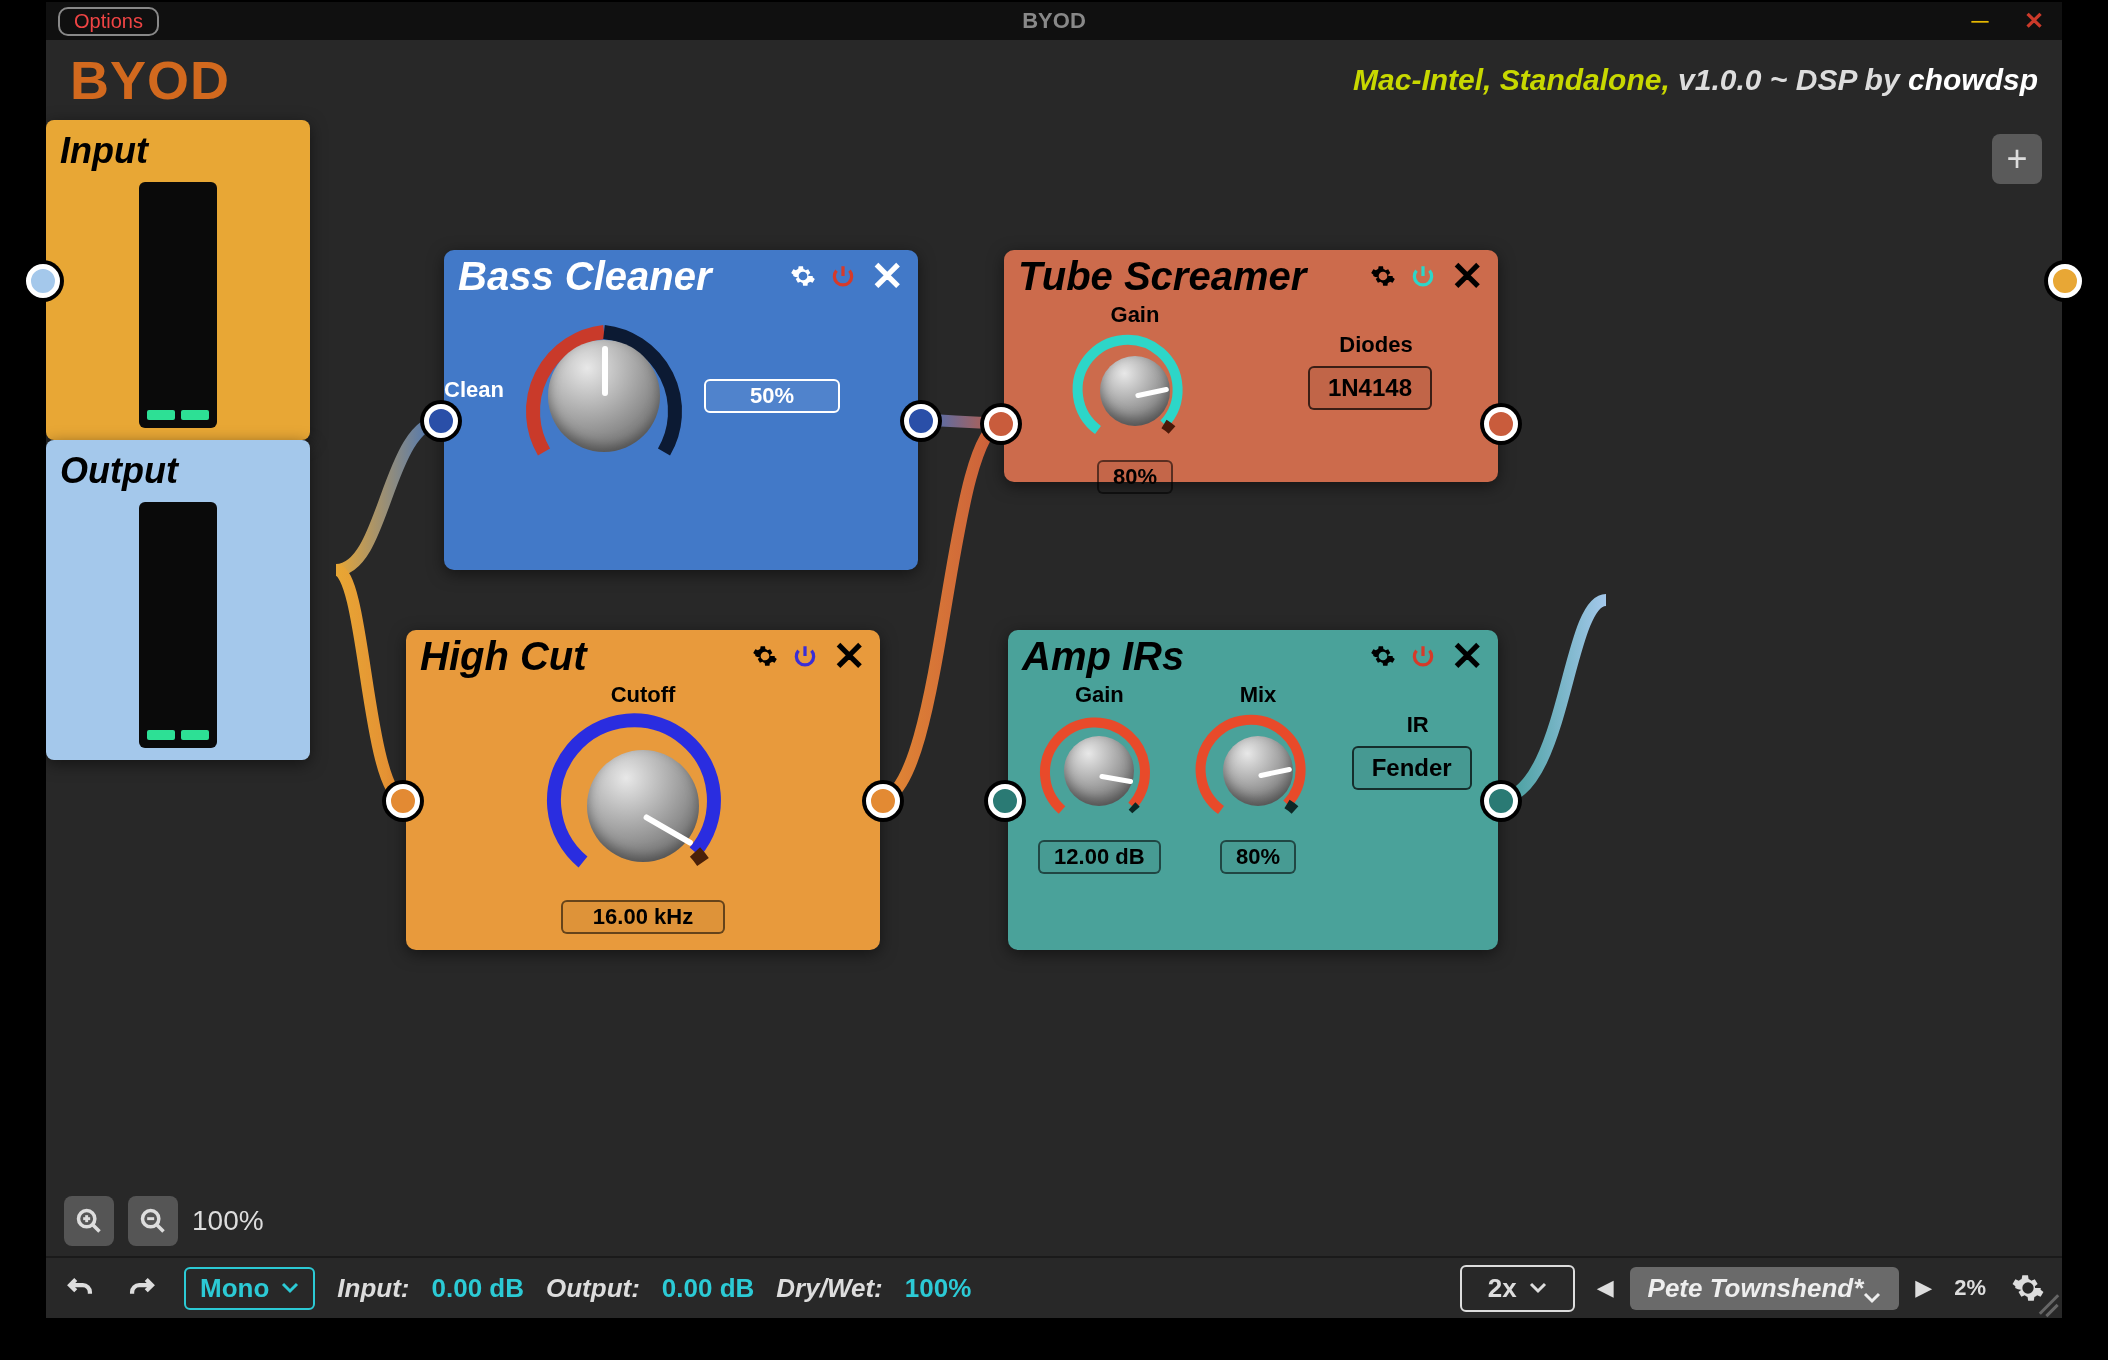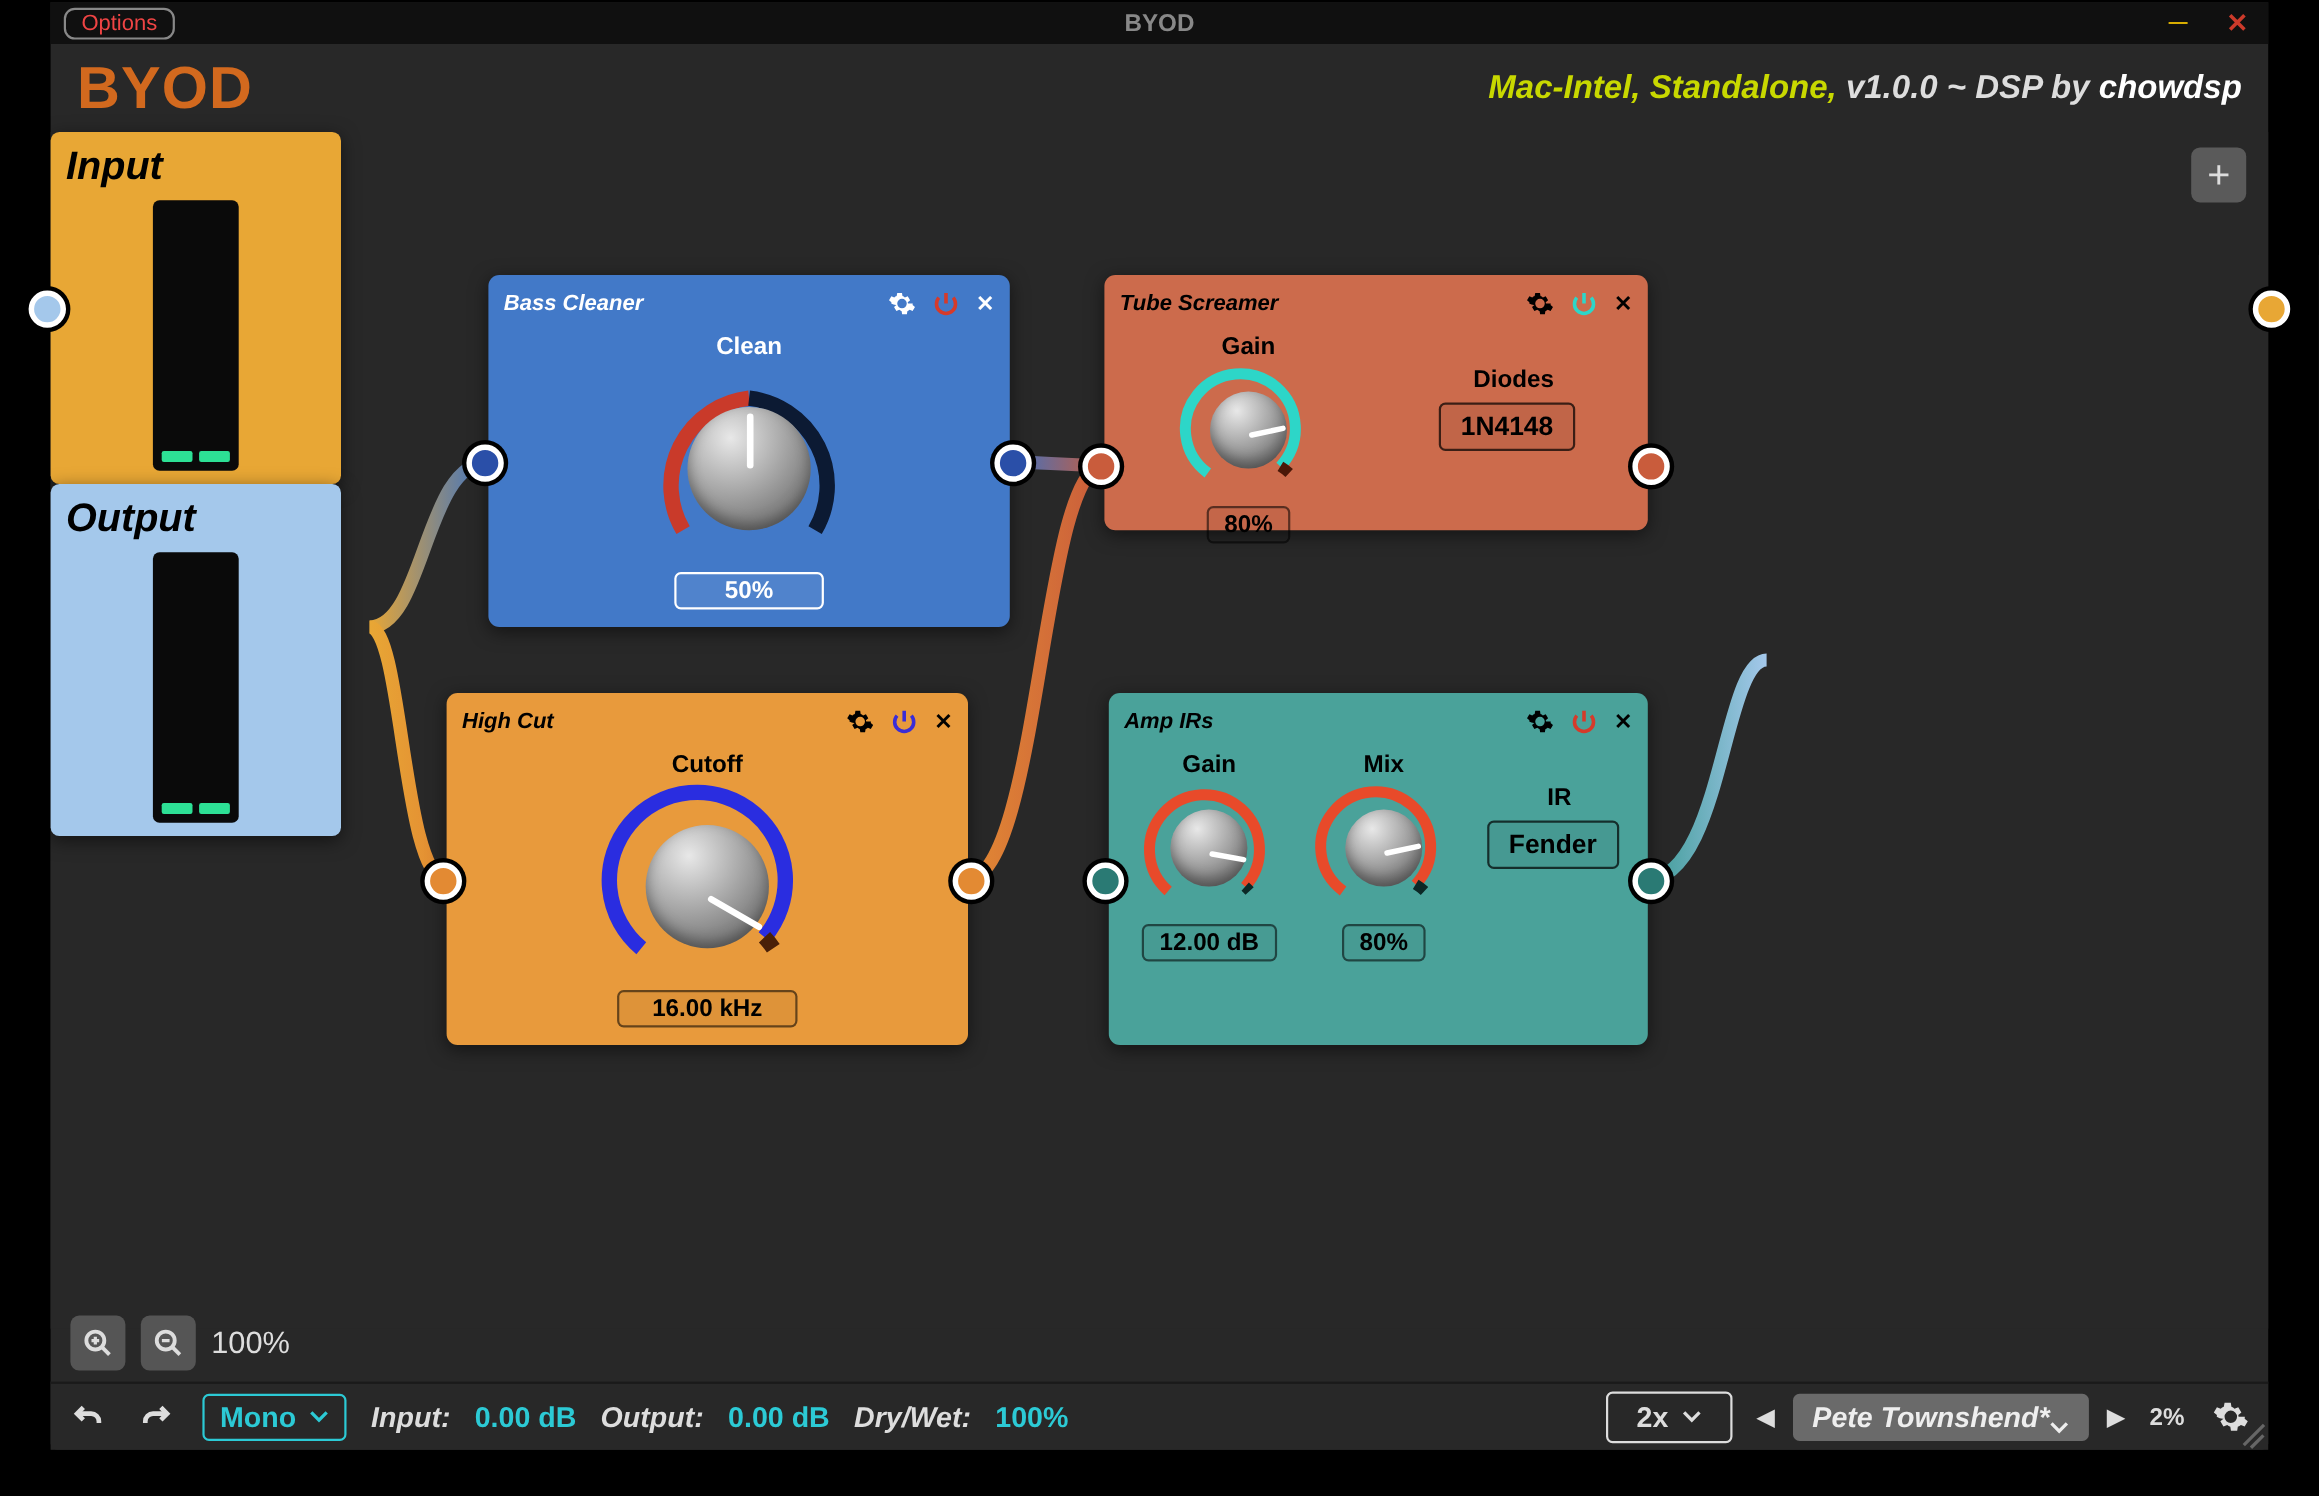--- a/index.html
+++ b/index.html
@@ -49,21 +49,21 @@
     display: flex; align-items: center; justify-content: center; font-weight: 300;
   }
 
   
   .node {
     position: absolute; border-radius: 10px; box-shadow: 0 4px 16px rgba(0,0,0,0.5);
     color: #000;
   }
   .node-head {
     height: 52px; display: flex; align-items: center; justify-content: space-between;
-    padding: 0 14px; font-size: 20px; font-weight: 800;
+    padding: 0 14px; font-size: 40px; font-weight: 800;
   }
   .node-head .title { font-style: italic; }
   .head-icons { display: flex; align-items: center; gap: 14px; }
   .head-icons svg { display: block; }
 
   .knob-wrap { display: flex; flex-direction: column; align-items: center; }
   .param-label { font-size: 22px; font-weight: 700; margin-bottom: 4px; }
   .knob { position: relative; }
   .knob .body {
     position: absolute; border-radius: 50%;
@@ -242,21 +242,21 @@
             </span>
           <span>
               <svg width="26" height="26" viewBox="0 0 24 24" fill="none" stroke="#d63a2a" stroke-width="3">
                 <path d="M12 3v9"></path>
                 <path d="M6 7a8 8 0 1012 0"></path>
               </svg>
             </span>
           <span style="color:#fff; font-weight:900;">✕</span>
         </div>
       </div>
-      <div style="display:flex; flex-direction:column; align-items:center; color:#fff;">
+      <div style="display:flex; flex-direction:row; align-items:center; color:#fff;">
         <div class="param-label">Clean</div>
         <div class="knob" style="width:200px; height:180px;">
           <svg width="200" height="180" viewBox="0 0 200 180">
             <path d="M 40 150 A 80 80 0 0 1 100 30" stroke="#c93a2a" stroke-width="14" fill="none" stroke-linecap="butt"></path>
             <path d="M 100 30 A 80 80 0 0 1 160 150" stroke="#0c1a33" stroke-width="14" fill="none"></path>
           </svg>
           <div class="body" style="left:44px; top:38px; width:112px; height:112px;"></div>
           <div class="pointer" style="left:98px; top:44px; width:6px; height:50px; transform:rotate(0deg);"></div>
         </div>
         <div class="value-box" style="border-color:#fff; color:#fff; background:rgba(255,255,255,0.08); padding:2px 44px;">50%</div>

